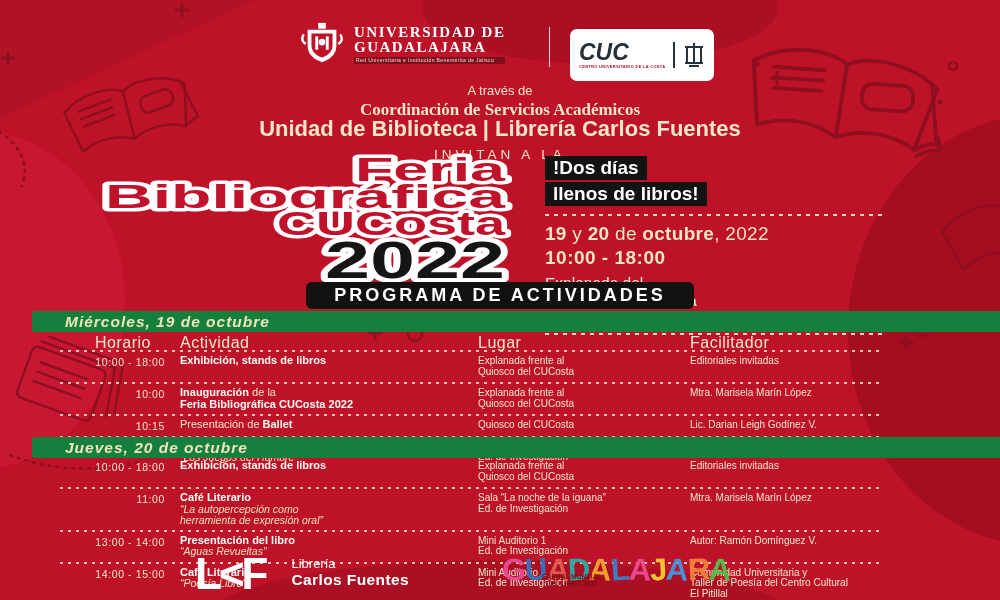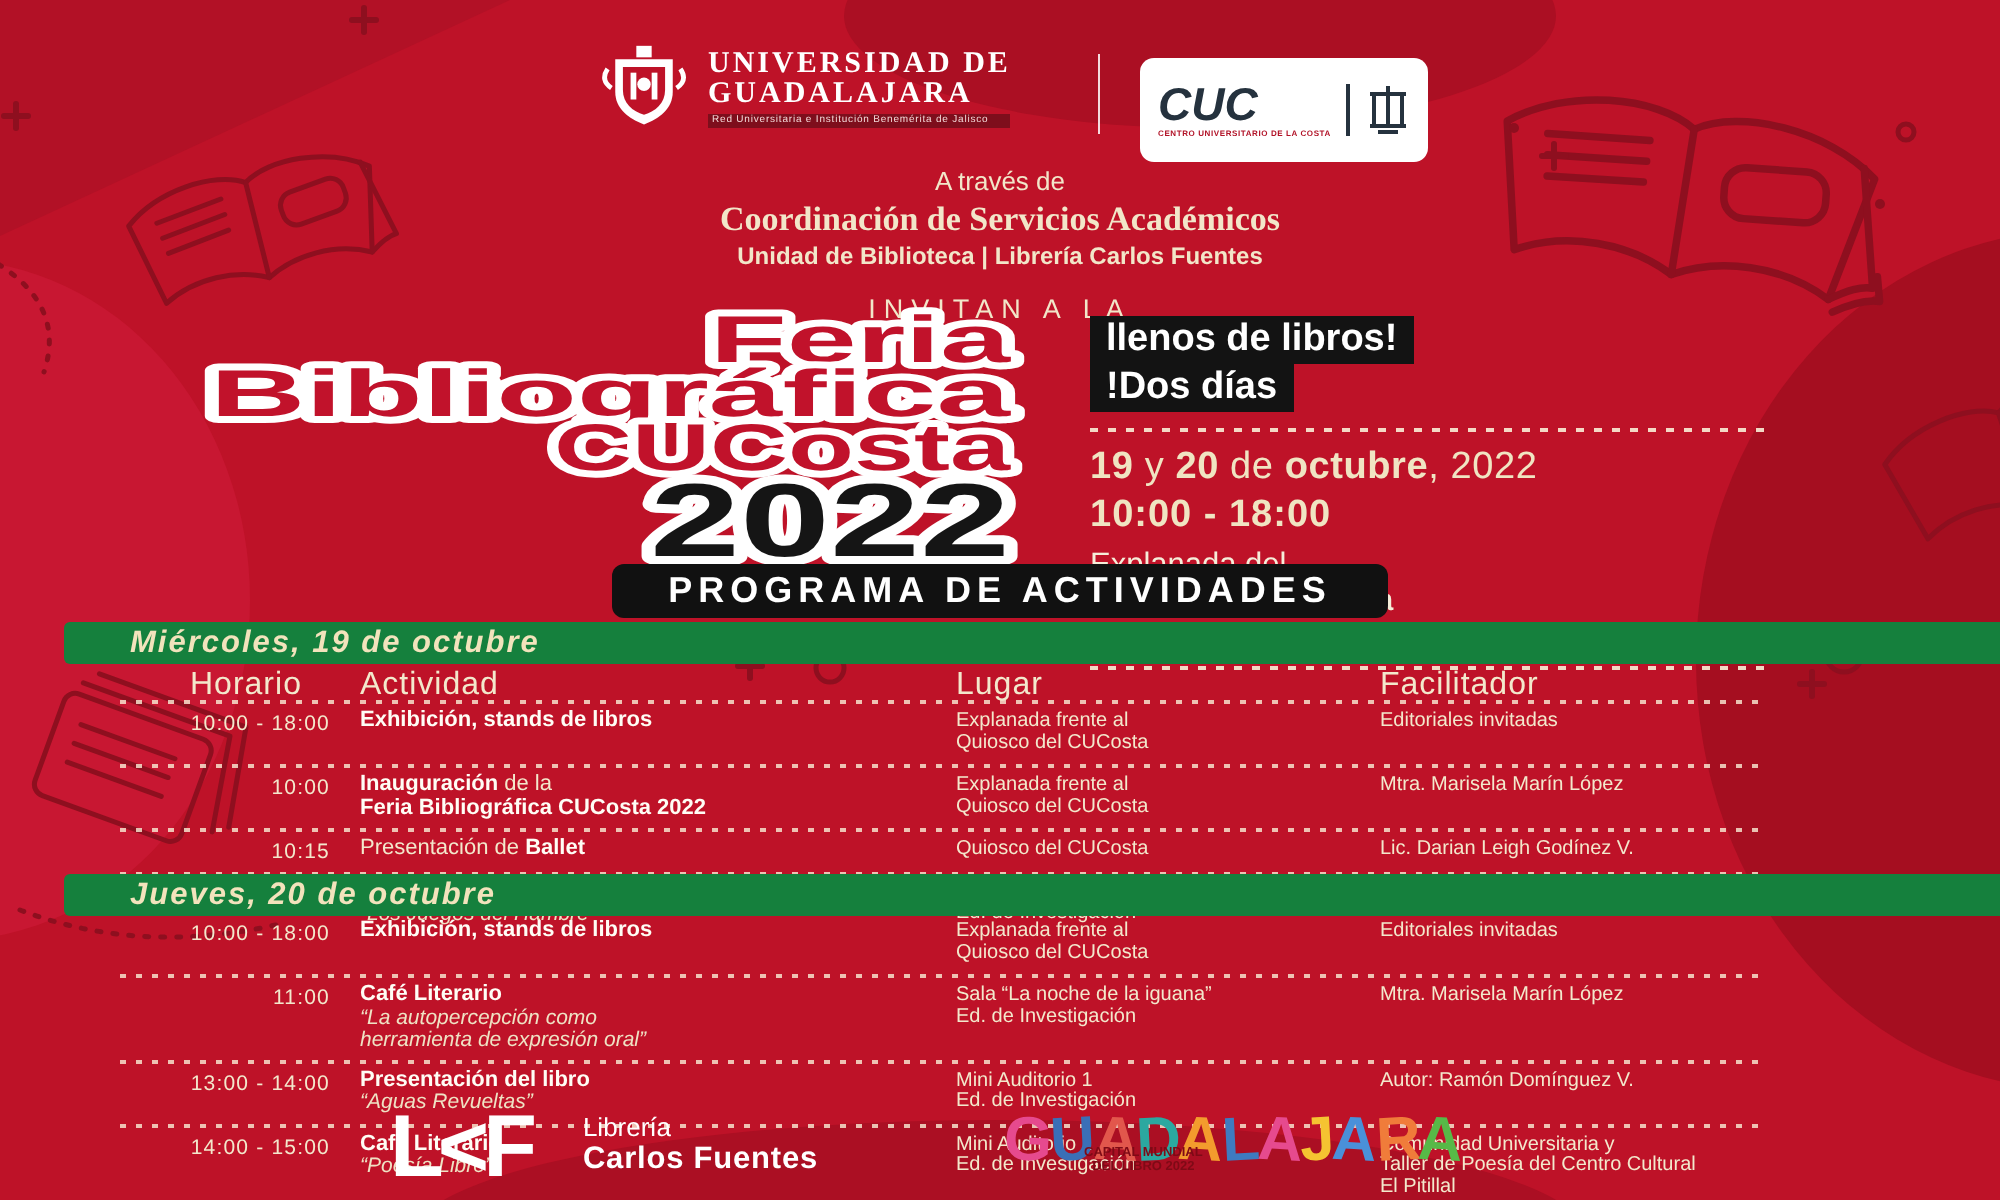--- a/index.html
+++ b/index.html
@@ -17,21 +17,21 @@
   .udg-tag{margin-top:2px;background:#7E0E1C;color:#F4D9D9;font-size:5px;line-height:7px;padding:0 2px;letter-spacing:.4px;white-space:nowrap;}
   .logo-divider{position:absolute;left:549px;top:27px;width:1px;height:40px;background:rgba(255,255,255,.85);z-index:2;}
   .cuc-logo{position:absolute;left:570px;top:29px;height:52px;background:#fff;border-radius:7px;display:flex;align-items:center;padding:2px 9px;gap:8px;z-index:2;box-sizing:border-box;}
   .cuc-word{font-weight:800;font-style:italic;font-size:23px;line-height:23px;color:#25323E;letter-spacing:0;}
   .cuc-sub{font-size:4px;line-height:5px;color:#B11126;font-weight:bold;letter-spacing:.3px;white-space:nowrap;}
   .cuc-sep{width:1.5px;height:26px;background:#25323E;}
   
   .intro{position:absolute;left:0;top:84px;width:100%;text-align:center;color:#F2E6C9;z-index:2;}
   .intro .i1{font-size:13px;line-height:14px;}
   .intro .i2{font-size:17px;line-height:19px;font-weight:bold;margin-top:2px;font-family:Liberation Serif, serif;}
-  .intro .i3{font-size:12px;line-height:19px;font-weight:bold;}
+  .intro .i3{font-size:22px;line-height:19px;font-weight:bold;}
   .intro .i4{font-size:13.5px;line-height:15px;margin-top:9px;letter-spacing:4px;}
   
   #title-svg{position:absolute;left:85px;top:150px;z-index:2;}
   
   .info{position:absolute;left:545px;top:156px;width:348px;color:#F0E4C2;z-index:2;}
   .pill{display:inline-block;background:#131313;color:#fff;font-weight:bold;font-size:19px;line-height:21px;padding:1px 8px 2px 8px;}
   .pill2{margin-top:2px;}
   .dotsep{height:2px;width:340px;margin:8px 0 7px 0;background:repeating-linear-gradient(90deg,rgba(250,238,214,.9) 0 4px,transparent 4px 9px);}
   .dateline{font-size:19px;line-height:21px;letter-spacing:.3px;}
   .dateline .b{font-weight:bold;}
@@ -162,22 +162,22 @@
 <svg id="title-svg" width="430" height="140" viewBox="0 0 430 140">
   <g font-family="Liberation Sans, sans-serif" font-weight="bold" paint-order="stroke" stroke="#FFFFFF" stroke-linejoin="round">
     <text x="270" y="31" font-size="33" fill="#C1122B" stroke-width="7" textLength="150" lengthAdjust="spacingAndGlyphs" id="t-l1">Feria</text>
     <text x="20" y="58" font-size="33" fill="#C1122B" stroke-width="7" textLength="400" lengthAdjust="spacingAndGlyphs" id="t-l2">Bibliográfica</text>
     <text x="192" y="85" font-size="33" fill="#C1122B" stroke-width="7" textLength="228" lengthAdjust="spacingAndGlyphs" id="t-l3">CUCosta</text>
     <text x="240" y="128" font-size="52" fill="#151515" stroke-width="9" textLength="180" lengthAdjust="spacingAndGlyphs" id="t-yr">2022</text>
   </g>
 </svg>
 
 <div class="info">
+  <div><span class="pill">!Dos días</span></div>
   <div><span class="pill pill2">llenos de libros!</span></div>
-  <div><span class="pill">!Dos días</span></div>
   <div class="dotsep"></div>
   <div class="dateline" id="date-line"><span class="b">19</span><span> y </span><span class="b">20</span><span> de </span><span class="b">octubre</span><span>, 2022</span></div>
   <div class="hours">10:00 - 18:00</div>
   <div class="place1">Explanada del</div>
   <div class="place2"><span>Quiosco del </span><span class="b">CUCosta</span></div>
   <div class="note">(frente a Biblioteca Central)</div>
   <div class="dotsep"></div>
 </div>
 
 <div class="prog">

